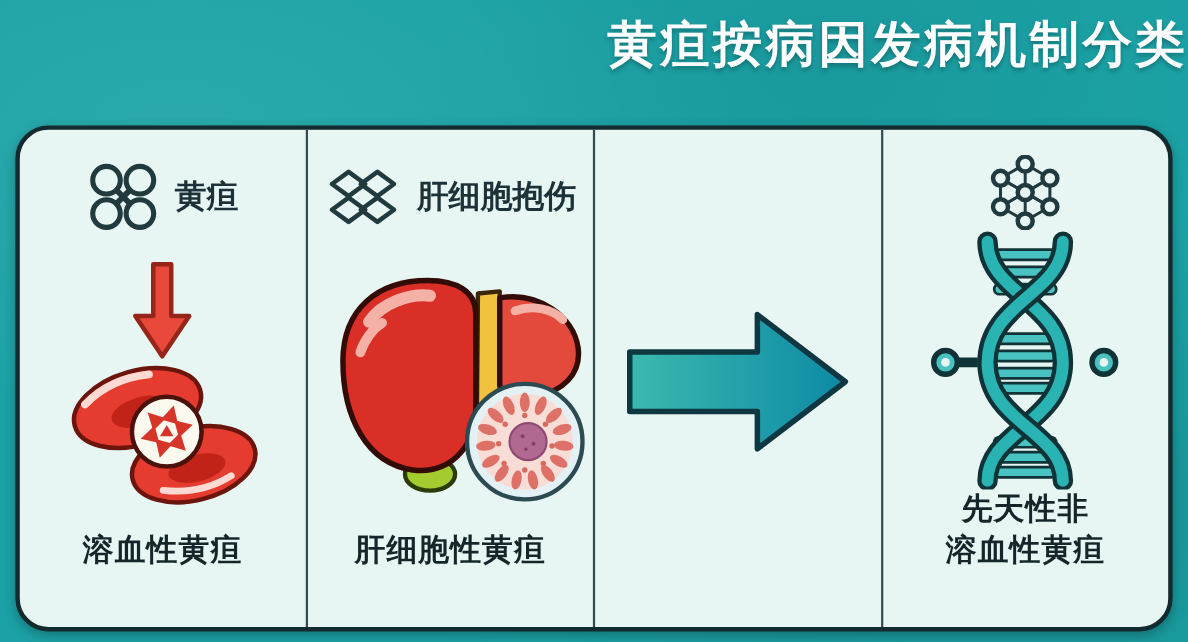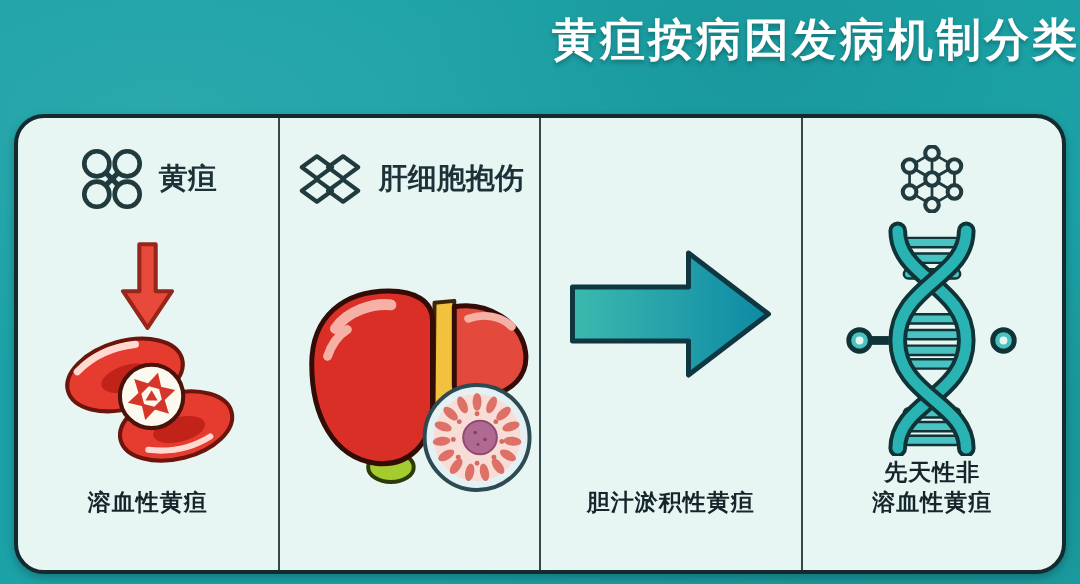--- a/index.html
+++ b/index.html
@@ -29,21 +29,21 @@
   .col{
     flex:1;display:flex;flex-direction:column;align-items:center;
     padding:22px 6px 16px;min-width:0;
   }
   .col + .col{border-left:2px solid #35494c;justify-content:center;}
   .col-header{display:flex;align-items:center;justify-content:center;gap:14px;height:78px;}
   .icon svg{display:block;}
   .cause-label{font-size:29px;font-weight:600;color:#1d3238;white-space:nowrap;}
   .illustration{flex:1;display:flex;align-items:center;justify-content:center;width:100%;}
   .result-label{
-    font-size:23px;font-weight:700;color:#15262b;text-align:center;
+    font-size:28px;font-weight:700;color:#15262b;text-align:center;
     margin-bottom:36px;line-height:1.3;white-space:pre-line;letter-spacing:1px;
   }
 </style>
 </head>
 <body>
 
 <div class="stage">
 
   <h1 class="title">黄疸按病因发病机制分类</h1>
 
@@ -192,35 +192,35 @@
               <circle cx="169" cy="164" r="2.5"></circle>
                 <circle cx="175" cy="146" r="2.5"></circle>
             </g>
             <circle cx="196" cy="162" r="17" fill="#b06a92" stroke="#8e4a70" stroke-width="2"></circle>
             <circle cx="191" cy="157" r="1.8" fill="#7e3f63"></circle>
             <circle cx="201" cy="164" r="1.8" fill="#7e3f63"></circle>
             <circle cx="194" cy="169" r="1.5" fill="#7e3f63"></circle>
           </g>
         </svg>
       </div>
+      <div class="result-label">肝细胞性黄疸</div>
     </section>
 
     <section class="col">
       <div class="illustration">
         <svg width="225" height="150" viewBox="0 0 220 150">
           <defs>
             <linearGradient id="tealgrad" x1="0" y1="0" x2="1" y2="0">
               <stop offset="0" stop-color="#3cb9ae"></stop>
               <stop offset="1" stop-color="#0d8aa4"></stop>
             </linearGradient>
           </defs>
           <polygon points="12,48 128,48 128,14 208,75 128,136 128,102 12,102" fill="url(#tealgrad)" stroke="#0e3742" stroke-width="5" stroke-linejoin="round"></polygon>
         </svg>
       </div>
-      <div class="result-label">胆汁淤积性黄疸</div>
     </section>
 
     <section class="col">
       <div class="col-header">
         <span class="icon">
           <svg width="68" height="68" viewBox="0 0 100 100">
             <g stroke="#203a3e" stroke-width="4" fill="none">
               <line x1="50" y1="12" x2="83" y2="31"></line>
                 <line x1="83" y1="31" x2="83" y2="69"></line>
               <line x1="83" y1="69" x2="50" y2="88"></line>

